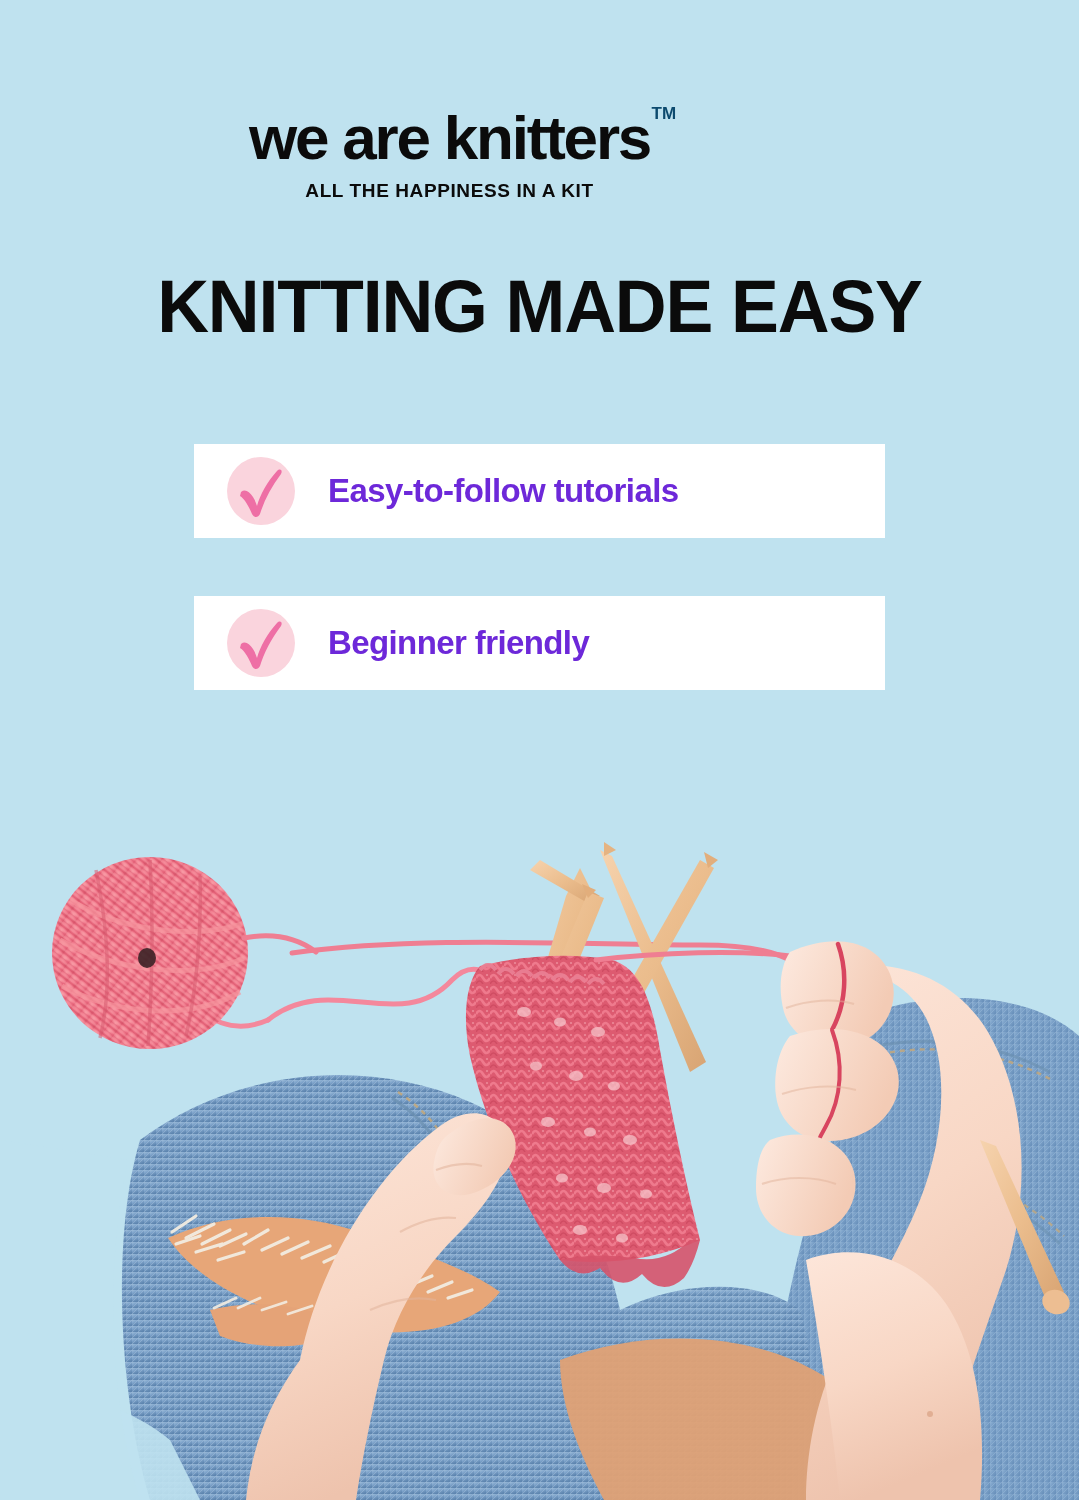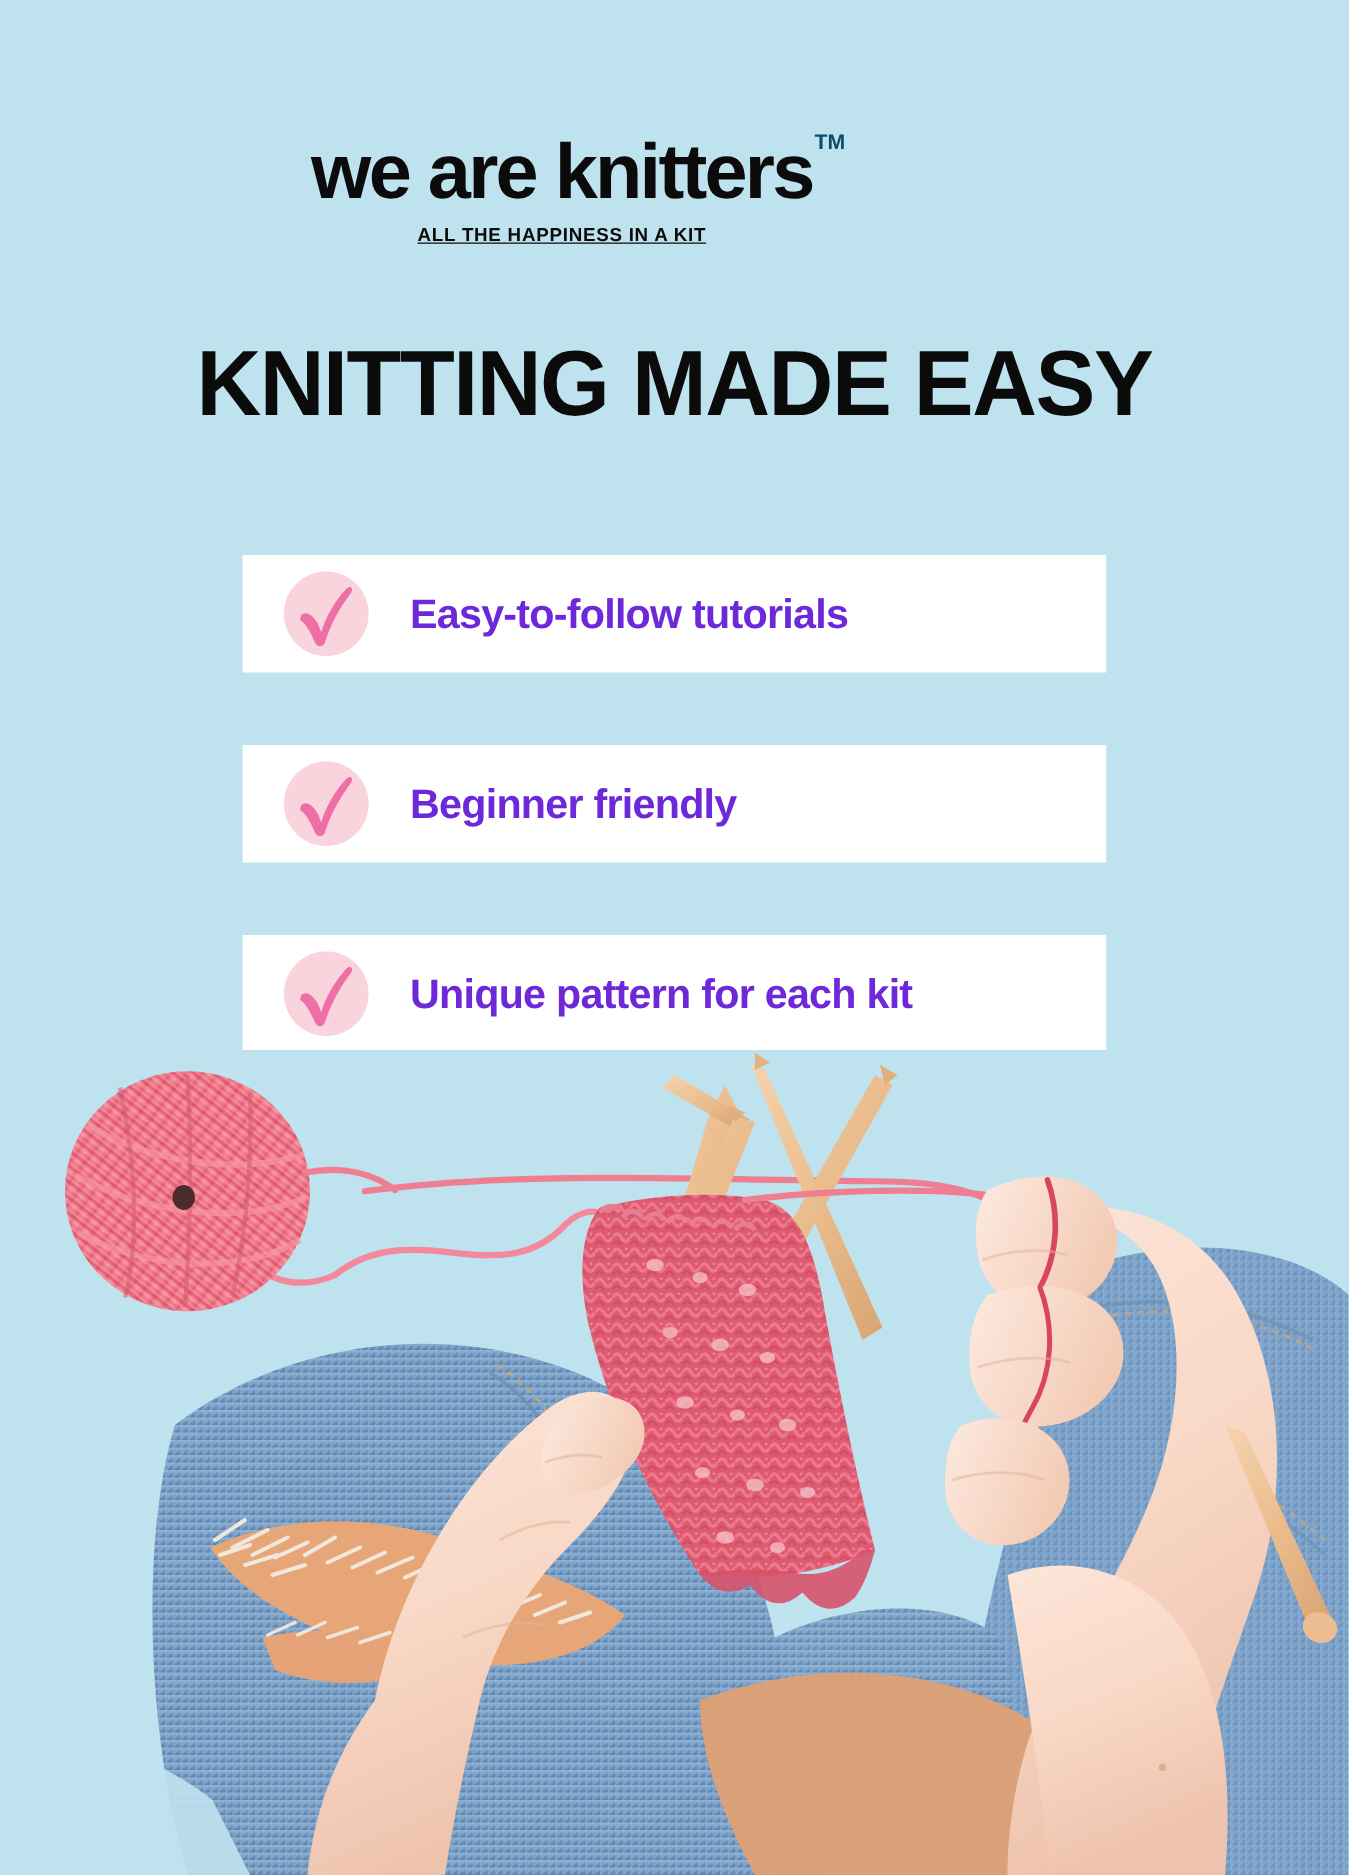--- a/index.html
+++ b/index.html
@@ -22,22 +22,22 @@
   .brand-name {
     font-size:62px; font-weight:700; letter-spacing:-2.2px;
     color:#0b0b0b; line-height:1; display:inline-block; position:relative;
     font-family:"Liberation Sans", sans-serif;
   }
   .brand-tm {
     position:absolute; top:-2px; right:-26px;
     font-size:17px; font-weight:700; letter-spacing:0px; color:#0c4a6e;
   }
   .brand-tagline {
-    margin-top:11px; font-size:15px; font-weight:700;
-    letter-spacing:0.6px; color:#0b0b0b;text-decoration:underline;
+    margin-top:11px; font-size:19px; font-weight:700;
+    letter-spacing:0.6px; color:#0b0b0b;
   }
 
   
   .headline {
     position:absolute; top:270px; left:0; width:1079px; text-align:center;
     font-size:74px; font-weight:700; letter-spacing:-1.2px;
     color:#0b0b0b; line-height:1;
     transform:scaleX(0.97); transform-origin:center;
   }
 
@@ -97,29 +97,20 @@
     <div class="feature-card">
       <div class="check-wrap">
         <div class="check-circle"></div>
         <svg class="check-mark" viewBox="0 0 74 74">
           <path d="M17 38 C21 35, 25 37, 29 43 C31 46, 32 49, 33 52 C36 41, 43 28, 53 17 C56 14, 59 16, 57 20 C47 33, 40 47, 36 60 C34 64, 30 64, 28 60 C25 53, 21 45, 16 42 Z" fill="#ee6fa5"></path>
         </svg>
       </div>
       <div class="feature-label">Beginner friendly</div>
     </div>
 
-    <div class="feature-card">
-      <div class="check-wrap">
-        <div class="check-circle"></div>
-        <svg class="check-mark" viewBox="0 0 74 74">
-          <path d="M17 38 C21 35, 25 37, 29 43 C31 46, 32 49, 33 52 C36 41, 43 28, 53 17 C56 14, 59 16, 57 20 C47 33, 40 47, 36 60 C34 64, 30 64, 28 60 C25 53, 21 45, 16 42 Z" fill="#ee6fa5"></path>
-        </svg>
-      </div>
-      <div class="feature-label">Unique pattern for each kit</div>
-    </div>
 
   </div>
 
   <div class="photo">
     <svg viewBox="0 0 1079 660" preserveAspectRatio="none">
       <defs>
         <linearGradient id="denim" x1="0" y1="0" x2="0.4" y2="1">
           <stop offset="0" stop-color="#9dbcd9"></stop>
           <stop offset="0.45" stop-color="#7fa4cb"></stop>
           <stop offset="1" stop-color="#5f86b0"></stop>

